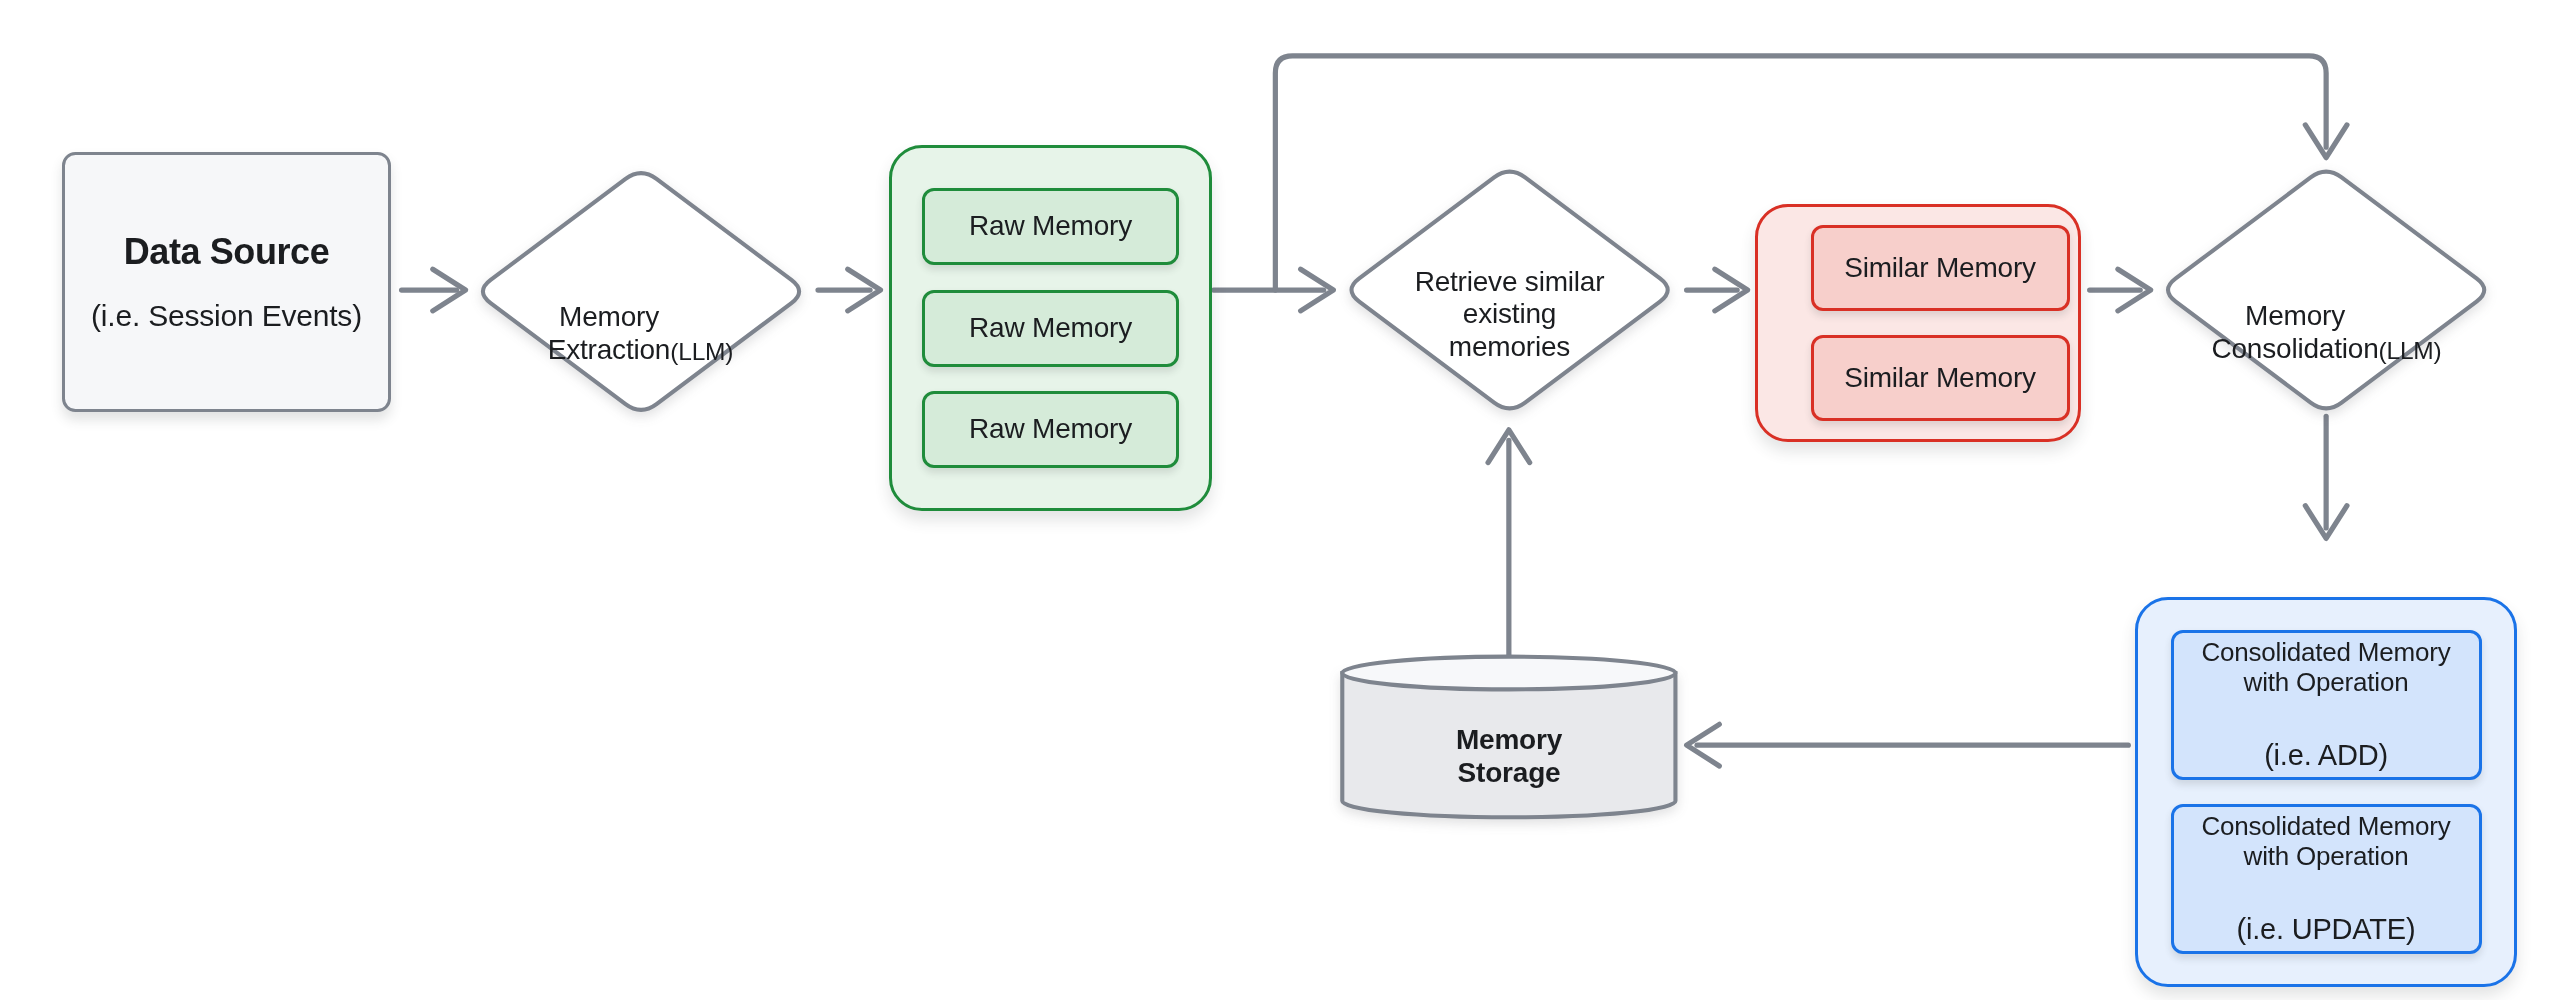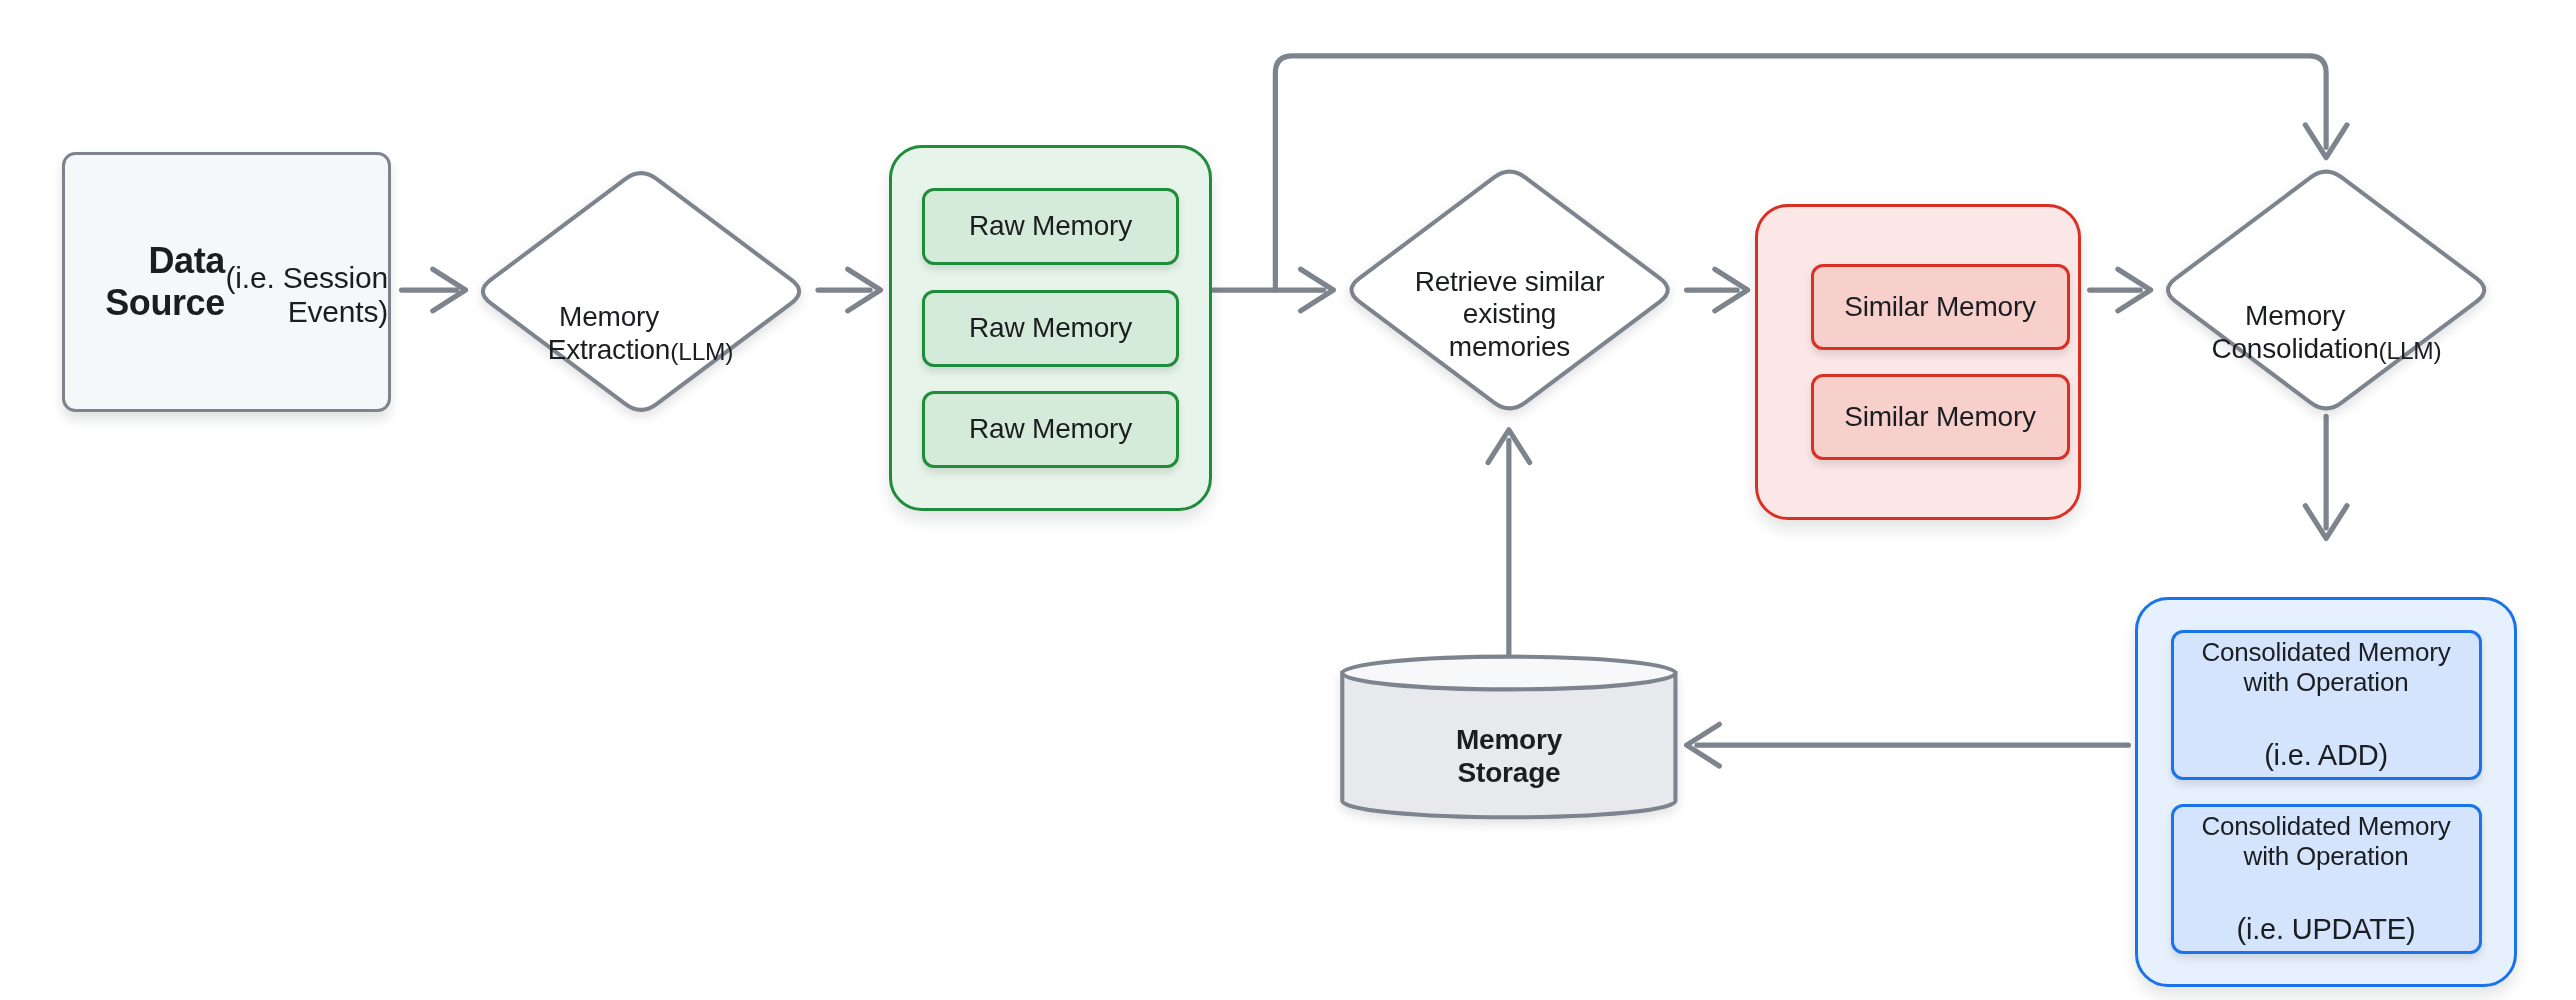--- a/index.html
+++ b/index.html
@@ -20,21 +20,21 @@
   .cyl-top{fill:var(--cylinder-top-bg,#f7f8fa); stroke:var(--stroke-gray); stroke-width:5.5;}
 
   .label{position:absolute; display:flex; flex-direction:row; align-items:flex-end; justify-content:center;
          text-align:center; white-space:pre-line; line-height:1.16; letter-spacing:-0.2px;}
   .label .title{font-size:28px; font-weight:500;}
   .label .sub{font-size:24.5px; font-weight:400; margin-top:11px;}
 
   .node-box{position:absolute; border-radius:13.4px; background:var(--node-bg,#f6f7f9);
             border:3.7px solid var(--stroke-gray);
             box-shadow:0 7.4px 12px rgba(60,64,67,.15);
-            display:flex; align-items:center; justify-content:center; text-align:right;padding-left:36px;}
+            display:flex; flex-direction:column; align-items:center; justify-content:center; text-align:left;}
   .node-box .title{font-size:36px; font-weight:600; letter-spacing:-0.4px;}
   .node-box .sub{font-size:30px; font-weight:400; margin-top:26px; letter-spacing:-0.2px;}
 
   .group{position:absolute; border-radius:33px; display:flex; flex-direction:column;
          align-items:center; justify-content:center;
          box-shadow:0 9px 15px rgba(60,64,67,.14);margin-top:48px;}
   .group .chip{border-radius:12px; display:flex; flex-direction:column; align-items:center; justify-content:center;
                text-align:center; white-space:pre-line; line-height:1.16; letter-spacing:-0.2px;
                box-shadow:0 4.5px 7.4px rgba(60,64,67,.14);}
   .chip .title{font-size:28px; font-weight:500;}
@@ -124,21 +124,21 @@
       <div class="title">Raw Memory</div>
     </div>
   </div>
 
   <div class="label" style="left:1387px; top:214px; width:245px; height:149px;">
     <div class="title">Retrieve similar
 existing
 memories</div>
   </div>
 
-  <div class="group red" style="left:1755px; top:156px; width:326px; height:316px;padding-left:44px;">
+  <div class="group red" style="left:1755px; top:156px; width:326px; height:238px;padding-left:44px;">
     <div class="chip">
       <div class="title">Similar Memory</div>
     </div>
     <div class="chip">
       <div class="title">Similar Memory</div>
     </div>
   </div>
 
   <div class="label" style="left:2215px; top:216px; width:223px; height:149px;">
     <div class="title">Memory

